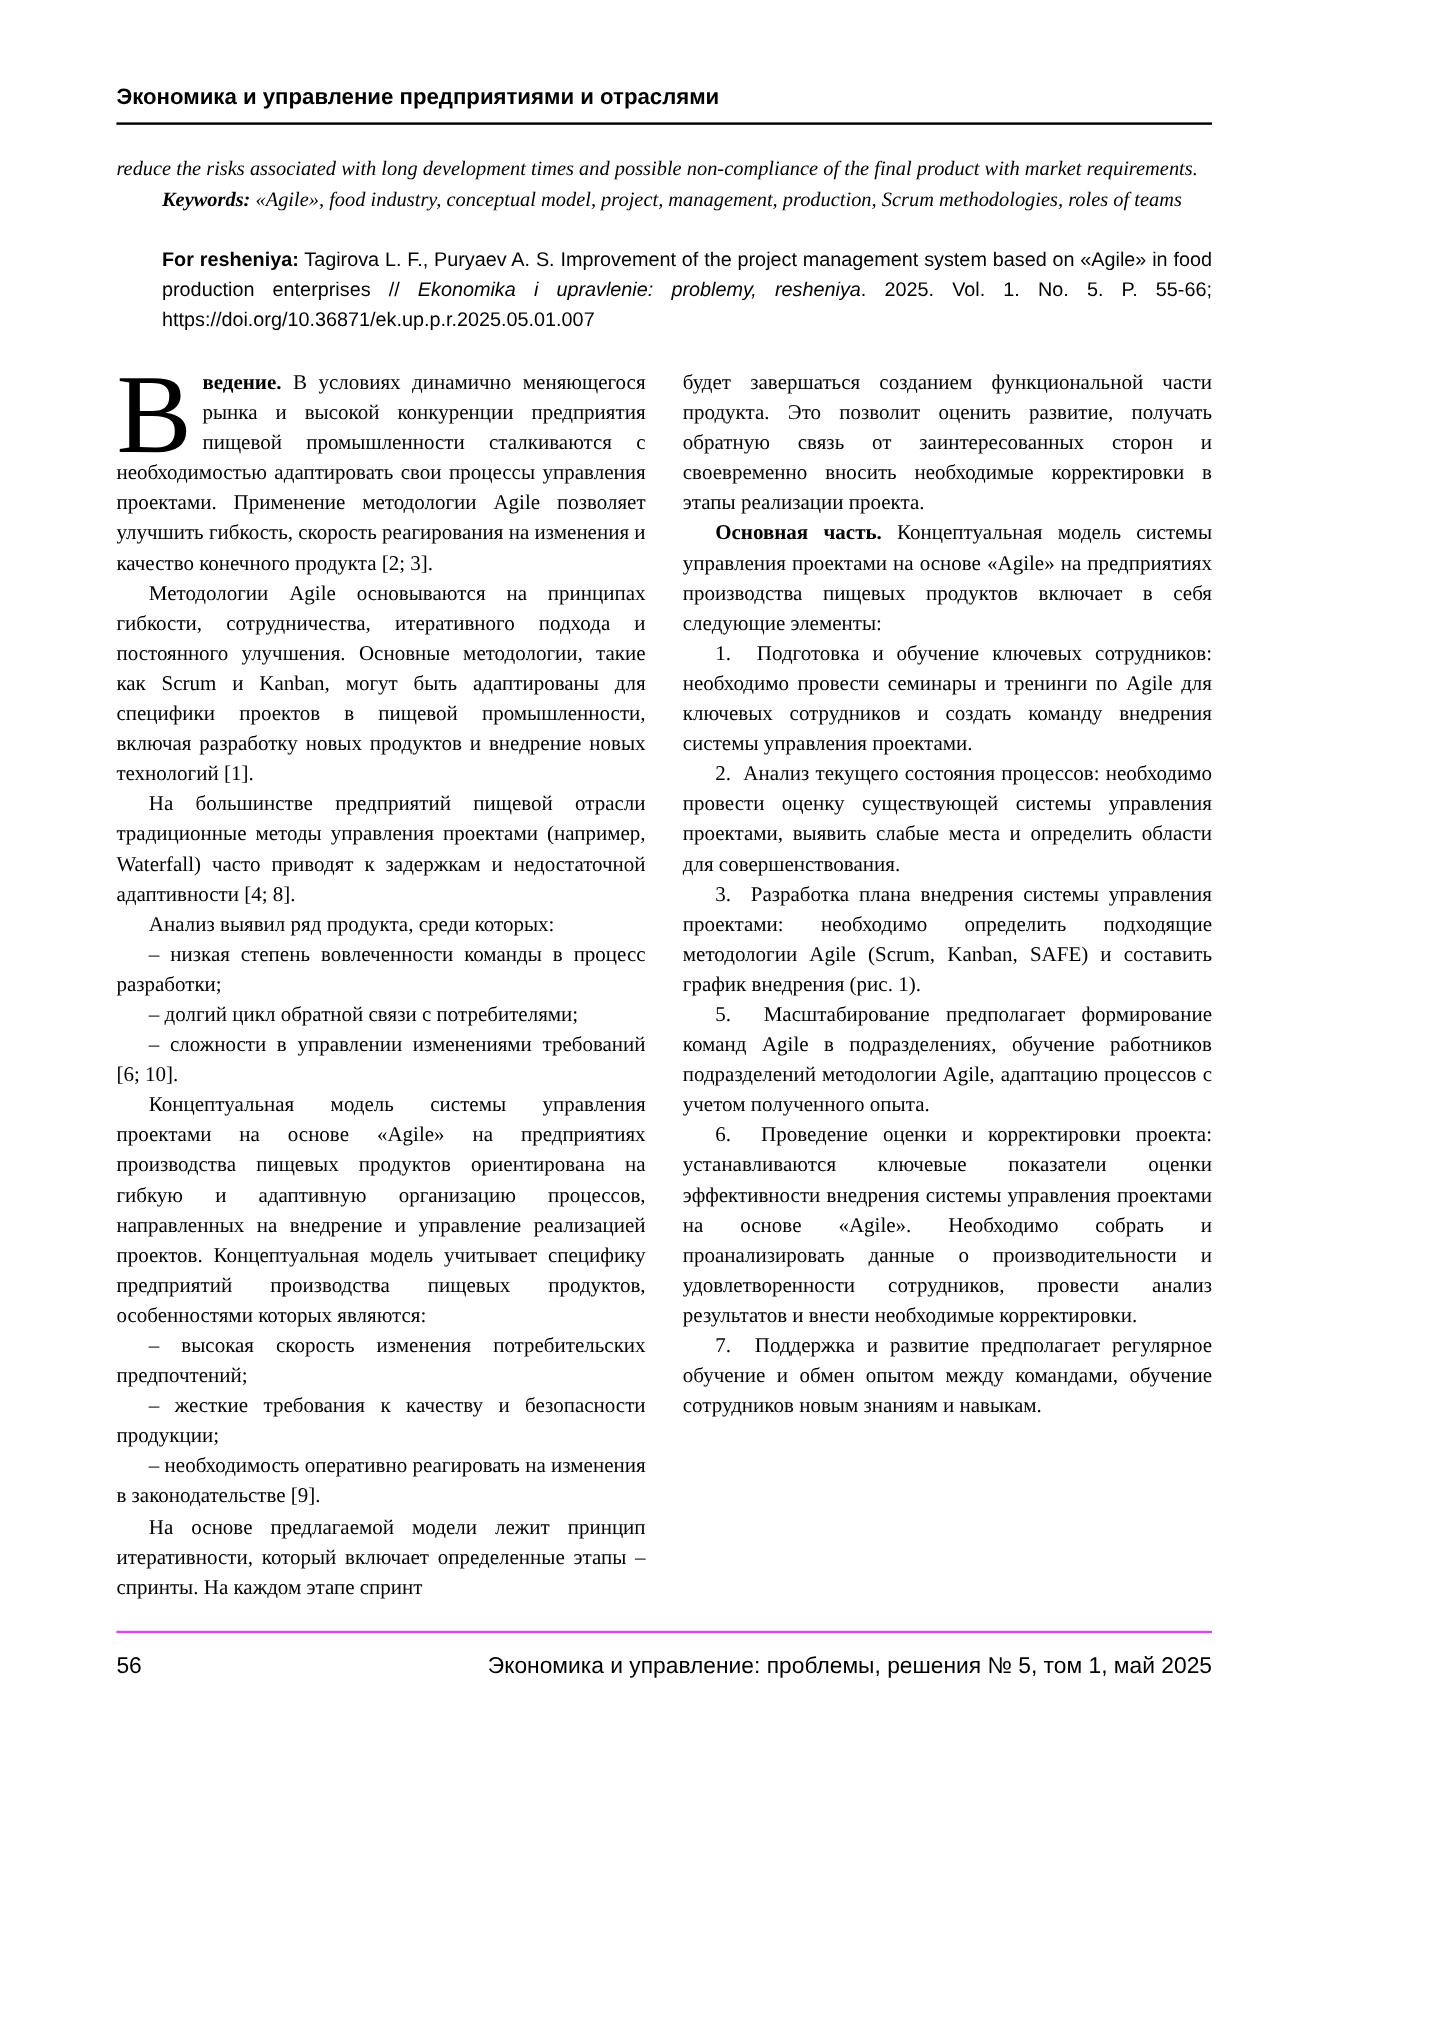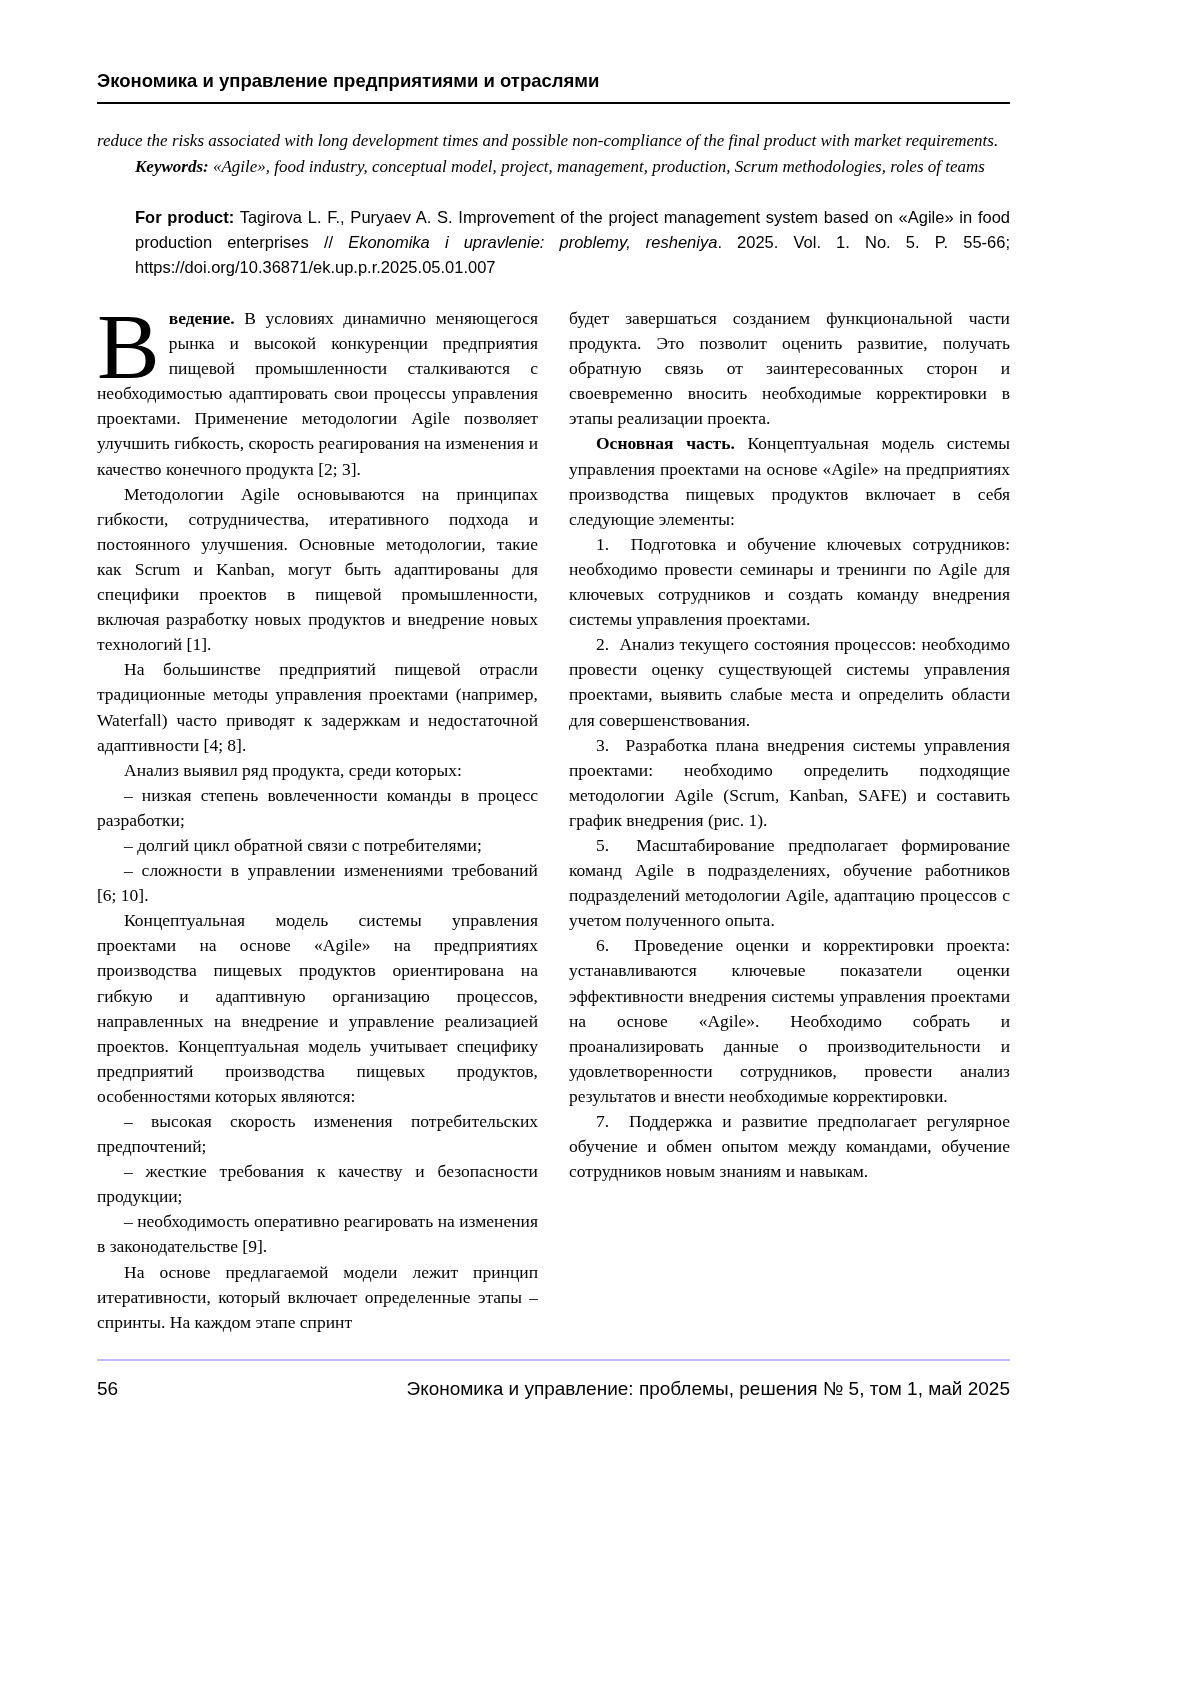--- a/index.html
+++ b/index.html
@@ -72,42 +72,42 @@
     line-height: 70px;
     margin: 5px 9px 0 0;
     font-weight: 400;
   }
 
   .footer {
     position: absolute;
     left: 97px;
     right: 190px;
     bottom: 64px;
-    border-top: 2px solid #c4b5fd;
+    border-top: 2px solid #d946ef;
     padding-top: 16px;
     display: flex;
     justify-content: space-between;
     align-items: baseline;
     font-family: "Liberation Sans", sans-serif;
     font-size: 19px;
     line-height: 24px;
   }
 </style>
 </head>
 <body>
 
 <div class="page">
 
   <div class="running-head">Экономика и управление предприятиями и отраслями</div>
 
   <p class="front-par front-first">reduce the risks associated with long development times and possible non-compliance of the final product with market requirements.</p>
 
   <p class="front-par keywords"><b>Keywords:</b><span> «Agile», food industry, conceptual model, project, management, production, Scrum methodologies, roles of teams</span></p>
 
-  <p class="citation"><b>For product:</b><span> Tagirova L. F., Puryaev A. S. Improvement of the project management system based on «Agile» in food production enterprises // </span><i>Ekonomika i upravlenie: problemy, resheniya</i><span>. 2025. Vol. 1. No. 5. P. 55-66; https://doi.org/10.36871/ek.up.p.r.2025.05.01.007</span></p>
+  <p class="citation"><b>For resheniya:</b><span> Tagirova L. F., Puryaev A. S. Improvement of the project management system based on «Agile» in food production enterprises // </span><i>Ekonomika i upravlenie: problemy, resheniya</i><span>. 2025. Vol. 1. No. 5. P. 55-66; https://doi.org/10.36871/ek.up.p.r.2025.05.01.007</span></p>
 
   <div class="columns">
     <div class="col">
       <p class="para intro"><span class="dropcap">В</span><b>ведение.</b><span> В условиях динамично меняющегося рынка и высокой конкуренции предприятия пищевой промышленности сталкиваются с необходимостью адаптировать свои процессы управления проектами. Применение методологии Agile позволяет улучшить гибкость, скорость реагирования на изменения и качество конечного продукта [2; 3].</span></p>
     <p class="para">Методологии Agile основываются на принципах гибкости, сотрудничества, итеративного подхода и постоянного улучшения. Основные методологии, такие как Scrum и Kanban, могут быть адаптированы для специфики проектов в пищевой промышленности, включая разработку новых продуктов и внедрение новых технологий [1].</p>
         <p class="para">На большинстве предприятий пищевой отрасли традиционные методы управления проектами (например, Waterfall) часто приводят к задержкам и недостаточной адаптивности [4; 8].</p>
         <p class="para">Анализ выявил ряд продукта, среди которых:</p>
         <p class="para">– низкая степень вовлеченности команды в процесс разработки;</p>
         <p class="para">– долгий цикл обратной связи с потребителями;</p>
         <p class="para">– сложности в управлении изменениями требований [6; 10].</p>

